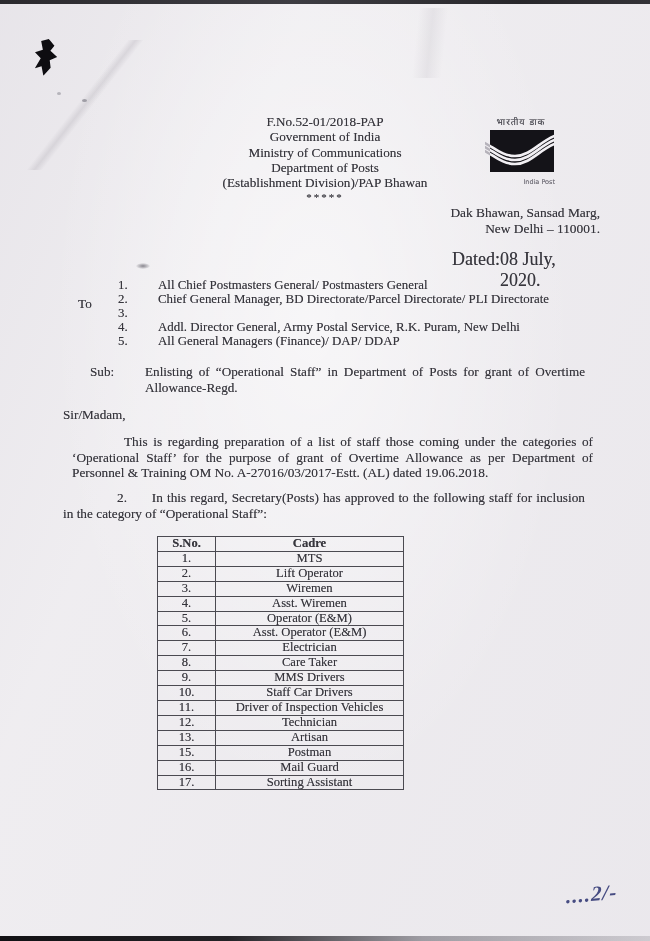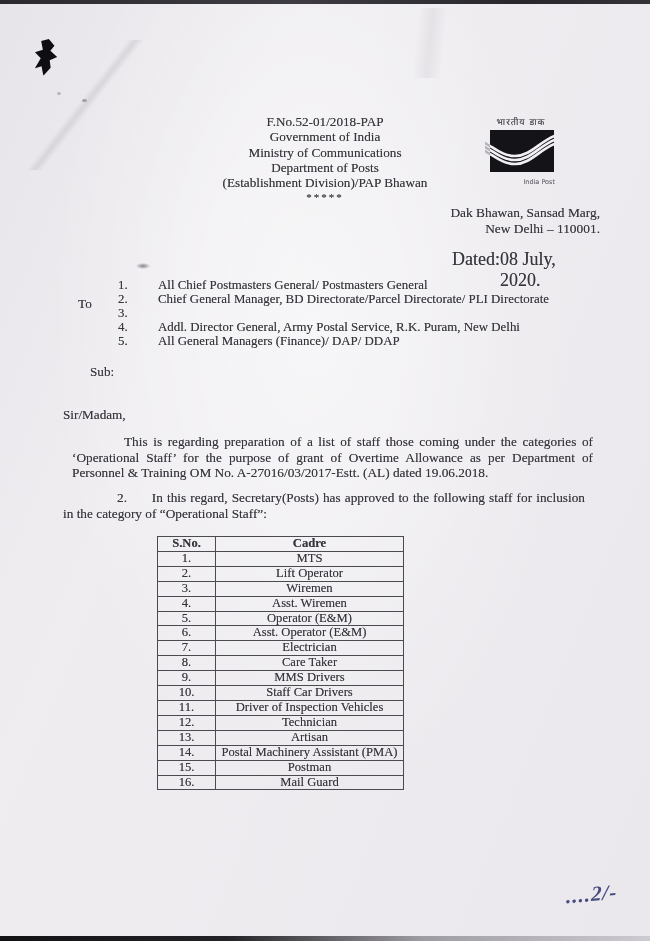--- a/index.html
+++ b/index.html
@@ -136,20 +136,21 @@
       <span>Addl. Director General, Army Postal Service, R.K. Puram, New Delhi</span>
     </div>
     <div class="recipient">
       <span class="num">5.</span>
       <span>All General Managers (Finance)/ DAP/ DDAP</span>
     </div>
   </div>
 
   <div class="subject">
     <span class="sub-label">Sub:</span>
+    <span class="sub-text">Enlisting of “Operational Staff” in Department of Posts for grant of Overtime Allowance-Regd.</span>
   </div>
 
   <div class="salutation">Sir/Madam,</div>
   <div class="para1">This is regarding preparation of a list of staff those coming under the categories of ‘Operational Staff’ for the purpose of grant of Overtime Allowance as per Department of Personnel &amp; Training OM No. A-27016/03/2017-Estt. (AL) dated 19.06.2018.</div>
   <div class="para2">
     <span>2.</span>&nbsp;&nbsp;&nbsp;&nbsp;&nbsp;
     <span>In this regard, Secretary(Posts) has approved to the following staff for inclusion in the category of “Operational Staff”:</span>
   </div>
 
   <table class="cadre-table">
@@ -210,30 +211,30 @@
         </tr>
         <tr>
           <td>12.</td>
           <td>Technician</td>
         </tr>
         <tr>
           <td>13.</td>
           <td>Artisan</td>
         </tr>
         <tr>
-          <td>14.</td>
-          <td>Postal Machinery Assistant (PMA)</td>
-        </tr>
-        <tr>
           <td>15.</td>
           <td>Postman</td>
         </tr>
         <tr>
           <td>16.</td>
           <td>Mail Guard</td>
         </tr>
+        <tr>
+          <td>17.</td>
+          <td>Sorting Assistant</td>
+        </tr>
       </tbody>
   </table>
 
   <div class="page-marker">....2/-</div>
 
   <div class="edge-bottom"></div>
 </div>
 
 </body></html>

